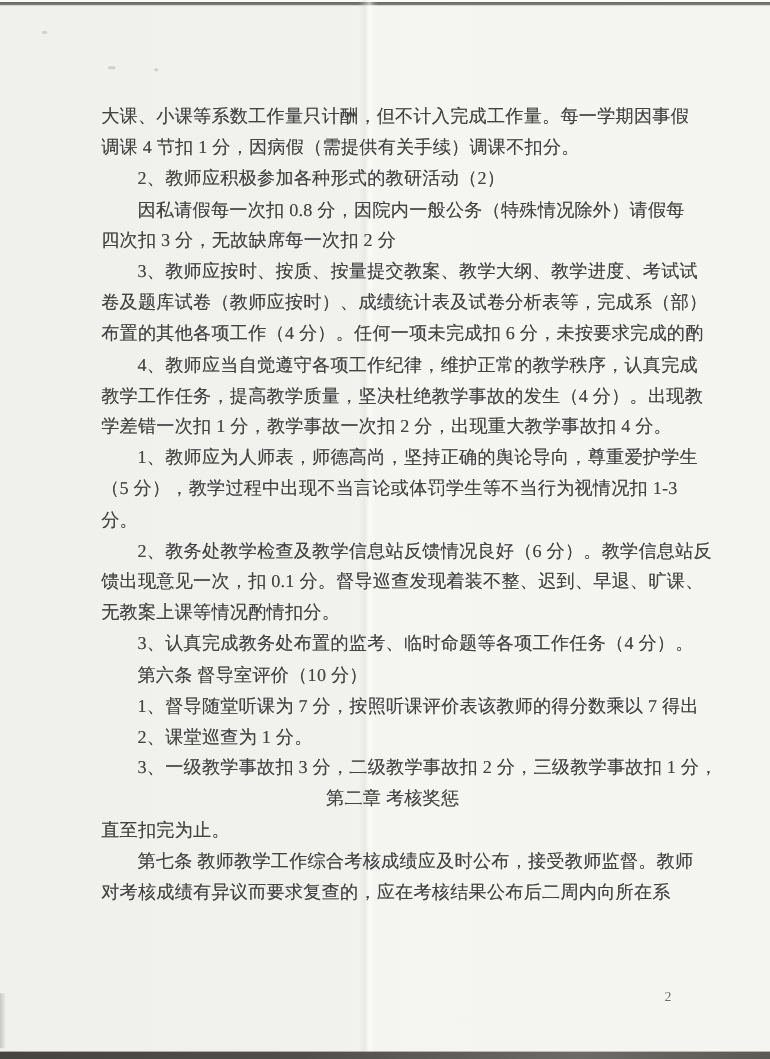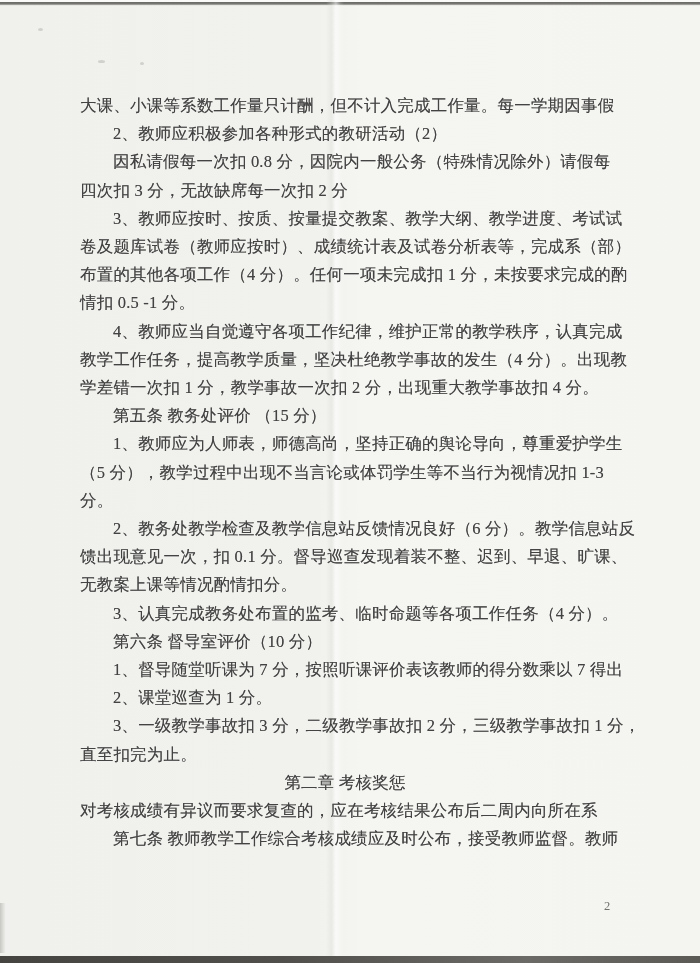--- a/index.html
+++ b/index.html
@@ -59,21 +59,21 @@
     background: rgba(150,150,145,0.35);
     border-radius: 50%;
   }
   .speck.s1 { left: 38px; top: 28px; width: 5px; height: 3px; }
   .speck.s2 { left: 98px; top: 60px; width: 7px; height: 3px; }
   .speck.s3 { left: 140px; top: 62px; width: 4px; height: 3px; }
 
   
   .text-block {
     position: absolute;
-    left: 80px;
+    left: 92px;
     top: 92px;
     width: 530px;
     font-size: 16.5px;
     line-height: 28.2px;
     color: #434343;
     letter-spacing: 0.2px;
     filter: blur(0.35px);
     text-shadow: 0 0 0.6px rgba(70,70,70,0.55);
   }
   .text-block .line {
@@ -100,45 +100,44 @@
 
 <div class="page">
   <div class="scan-top-edge"></div>
   <div class="page-fold-crease"></div>
   <div class="speck s1"></div>
   <div class="speck s2"></div>
   <div class="speck s3"></div>
 
   <div class="text-block">
       <div class="line">大课、小课等系数工作量只计酬，但不计入完成工作量。每一学期因事假</div>
+      <div class="line">调课 4 节扣 1 分，因病假（需提供有关手续）调课不扣分。</div>
       <div class="line indent">2、教师应积极参加各种形式的教研活动（2）</div>
       <div class="line indent">因私请假每一次扣 0.8 分，因院内一般公务（特殊情况除外）请假每</div>
       <div class="line">四次扣 3 分，无故缺席每一次扣 2 分</div>
       <div class="line indent">3、教师应按时、按质、按量提交教案、教学大纲、教学进度、考试试</div>
       <div class="line">卷及题库试卷（教师应按时）、成绩统计表及试卷分析表等，完成系（部）</div>
-      <div class="line">布置的其他各项工作（4 分）。任何一项未完成扣 1 分，未按要求完成的酌</div>
-      <div class="line">情扣 0.5 -1 分。</div>
+      <div class="line">布置的其他各项工作（4 分）。任何一项未完成扣 6 分，未按要求完成的酌</div>
       <div class="line indent">4、教师应当自觉遵守各项工作纪律，维护正常的教学秩序，认真完成</div>
       <div class="line">教学工作任务，提高教学质量，坚决杜绝教学事故的发生（4 分）。出现教</div>
       <div class="line">学差错一次扣 1 分，教学事故一次扣 2 分，出现重大教学事故扣 4 分。</div>
-      <div class="line indent">第五条 教务处评价 （15 分）</div>
       <div class="line indent">1、教师应为人师表，师德高尚，坚持正确的舆论导向，尊重爱护学生</div>
       <div class="line">（5 分），教学过程中出现不当言论或体罚学生等不当行为视情况扣 1-3</div>
       <div class="line">分。</div>
       <div class="line indent">2、教务处教学检查及教学信息站反馈情况良好（6 分）。教学信息站反</div>
       <div class="line">馈出现意见一次，扣 0.1 分。督导巡查发现着装不整、迟到、早退、旷课、</div>
       <div class="line">无教案上课等情况酌情扣分。</div>
       <div class="line indent">3、认真完成教务处布置的监考、临时命题等各项工作任务（4 分）。</div>
       <div class="line indent">第六条 督导室评价（10 分）</div>
       <div class="line indent">1、督导随堂听课为 7 分，按照听课评价表该教师的得分数乘以 7 得出</div>
       <div class="line indent">2、课堂巡查为 1 分。</div>
       <div class="line indent">3、一级教学事故扣 3 分，二级教学事故扣 2 分，三级教学事故扣 1 分，</div>
+      <div class="line center">第二章 考核奖惩</div>
       <div class="line">直至扣完为止。</div>
-      <div class="line center">第二章 考核奖惩</div>
+      <div class="line indent">第七条 教师教学工作综合考核成绩应及时公布，接受教师监督。教师</div>
       <div class="line">对考核成绩有异议而要求复查的，应在考核结果公布后二周内向所在系</div>
-      <div class="line indent">第七条 教师教学工作综合考核成绩应及时公布，接受教师监督。教师</div>
     </div>
 
   <div class="page-number">2</div>
 
   <div class="scan-left-smudge"></div>
   <div class="scan-bottom-edge"></div>
 </div>
 
 </body></html>

